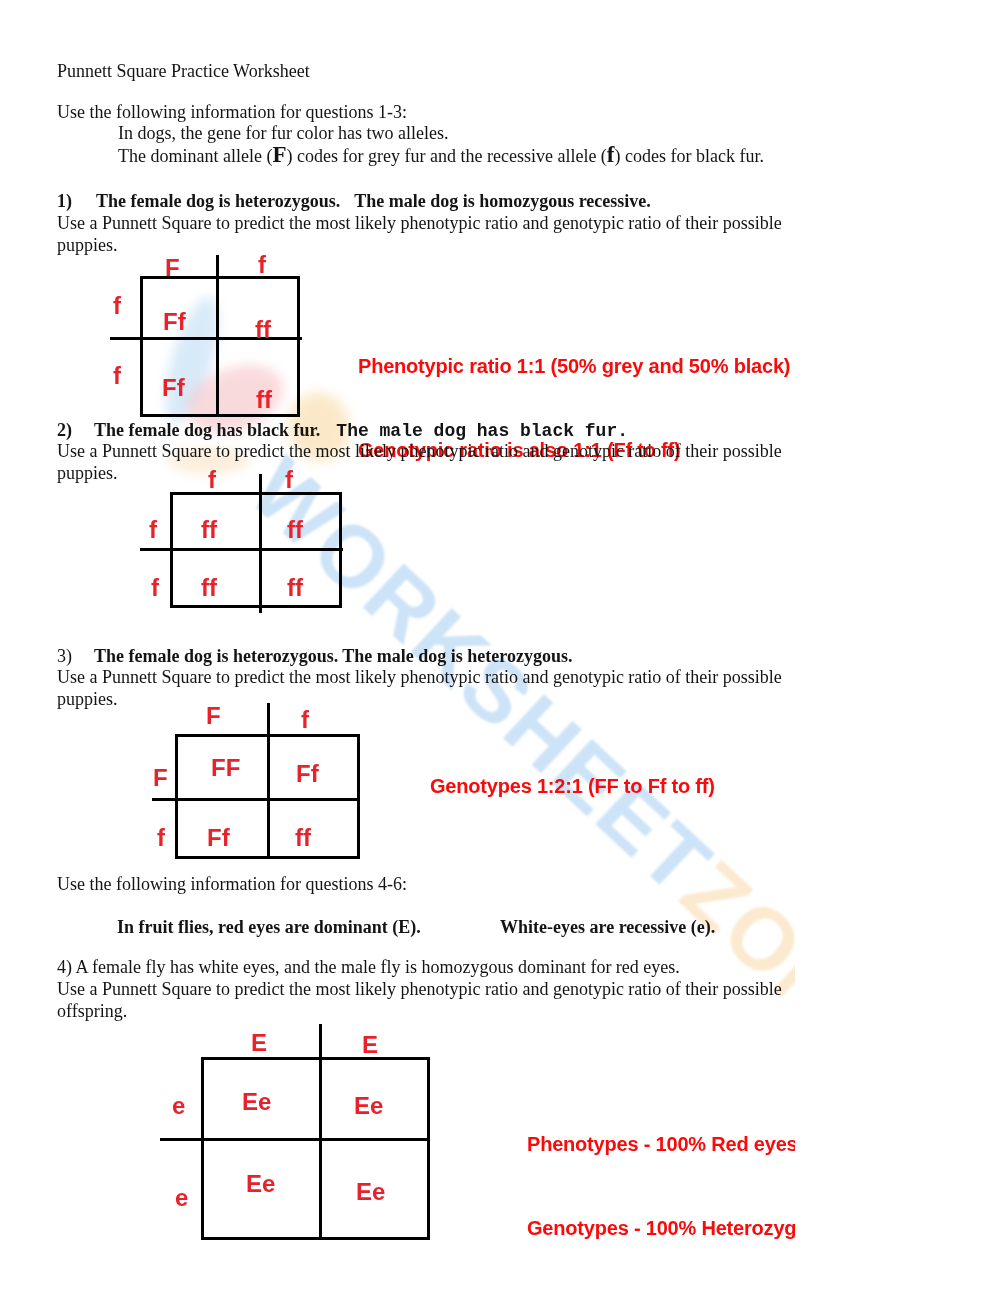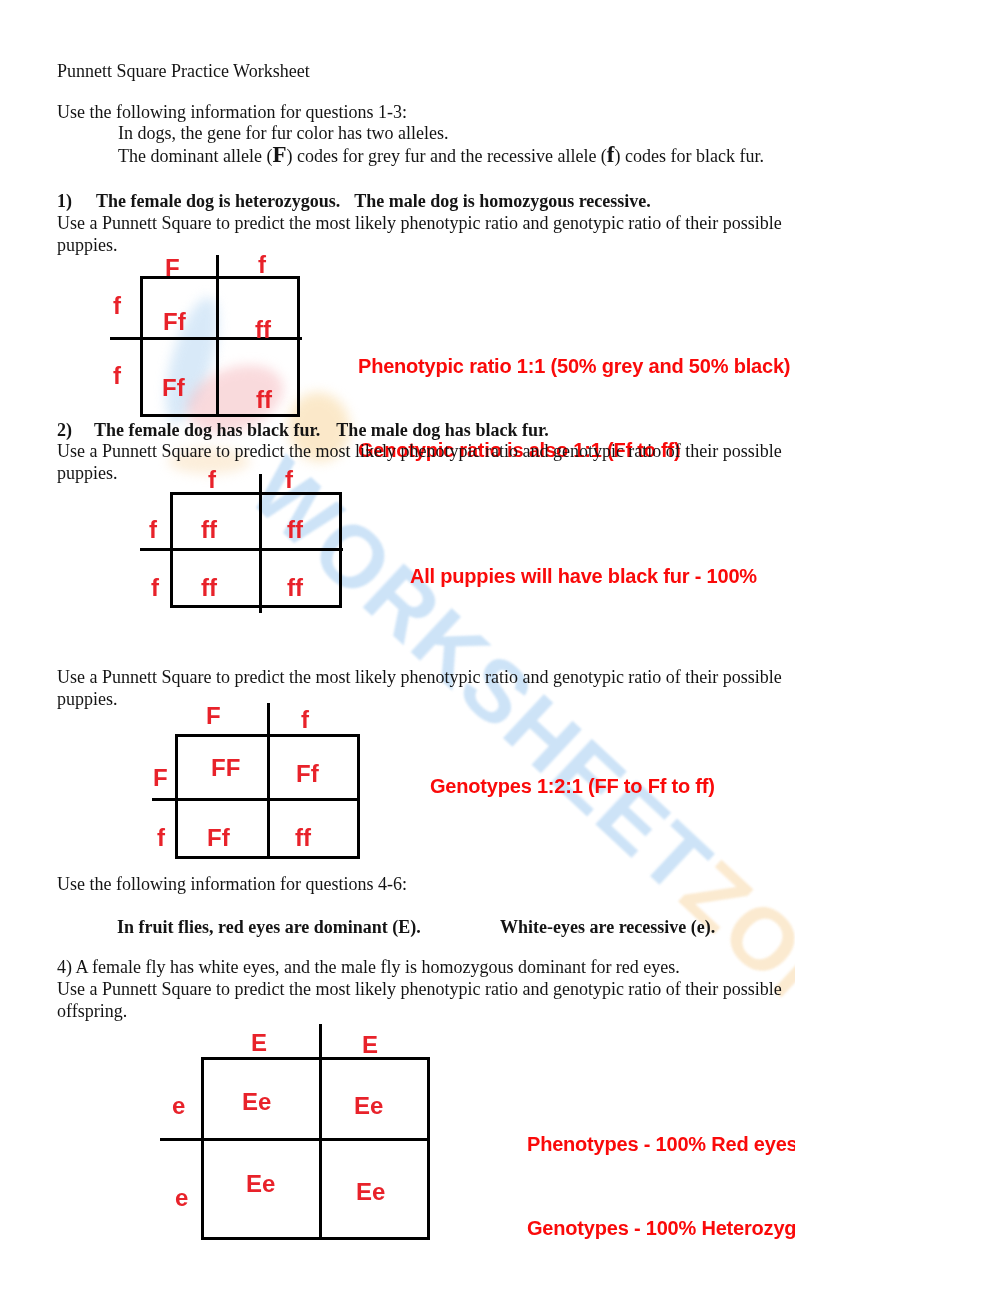--- a/index.html
+++ b/index.html
@@ -59,39 +59,39 @@
     <div class="allele" style="left:163px;top:308px;">Ff</div>
     <div class="allele" style="left:255px;top:316px;">ff</div>
     <div class="allele" style="left:162px;top:374px;">Ff</div>
     <div class="allele" style="left:256px;top:386px;">ff</div>
 
     <div class="ans" style="left:358px;top:296px;">
       <div>Phenotypic ratio 1:1 (50% grey and 50% black)</div>
       <div>Genotypic ratio is also 1:1 (Ff to ff)</div>
     </div>
 
-    <div class="serif bold" style="left:57px;top:419px;"><span>2)</span><span style="margin-left:22px;">The female dog has black fur.</span><span style="margin-left:16px;">The male dog has black fur.</span></div>
+    <div class="serif bold" style="left:57px;top:419px;"><span>2)</span><span style="margin-left:22px;">The female dog has black fur.</span><span style="margin-left:16px;font-family:Liberation Mono, monospace;">The male dog has black fur.</span></div>
     <div class="serif" style="left:57px;top:440px;">Use a Punnett Square to predict the most likely phenotypic ratio and genotypic ratio of their possible puppies.</div>
 
     <div class="sq-rect" style="left:170px;top:492px;width:172px;height:116px;"></div>
     <div class="sq-v" style="left:259px;top:474px;height:139px;"></div>
     <div class="sq-h" style="left:140px;top:548px;width:203px;"></div>
     <div class="allele" style="left:208px;top:466px;">f</div>
     <div class="allele" style="left:285px;top:466px;">f</div>
     <div class="allele" style="left:149px;top:516px;">f</div>
     <div class="allele" style="left:151px;top:574px;">f</div>
     <div class="allele" style="left:201px;top:516px;">ff</div>
     <div class="allele" style="left:287px;top:516px;">ff</div>
     <div class="allele" style="left:201px;top:574px;">ff</div>
     <div class="allele" style="left:287px;top:574px;">ff</div>
 
     <div class="ans" style="left:410px;top:506px;">
-      <div>All puppies will have black fur - 100%</div>
     </div>
 
+    <div class="serif" style="left:57px;top:645px;"><span>3)</span><span class="bold" style="margin-left:22px;">The female dog is heterozygous. The male dog is heterozygous.</span></div>
     <div class="serif" style="left:57px;top:666px;">Use a Punnett Square to predict the most likely phenotypic ratio and genotypic ratio of their possible puppies.</div>
 
     <div class="sq-rect" style="left:175px;top:734px;width:185px;height:125px;"></div>
     <div class="sq-v" style="left:267px;top:703px;height:156px;"></div>
     <div class="sq-h" style="left:152px;top:798px;width:208px;"></div>
     <div class="allele" style="left:206px;top:702px;">F</div>
     <div class="allele" style="left:301px;top:706px;">f</div>
     <div class="allele" style="left:153px;top:764px;">F</div>
     <div class="allele" style="left:157px;top:824px;">f</div>
     <div class="allele" style="left:211px;top:754px;">FF</div>

